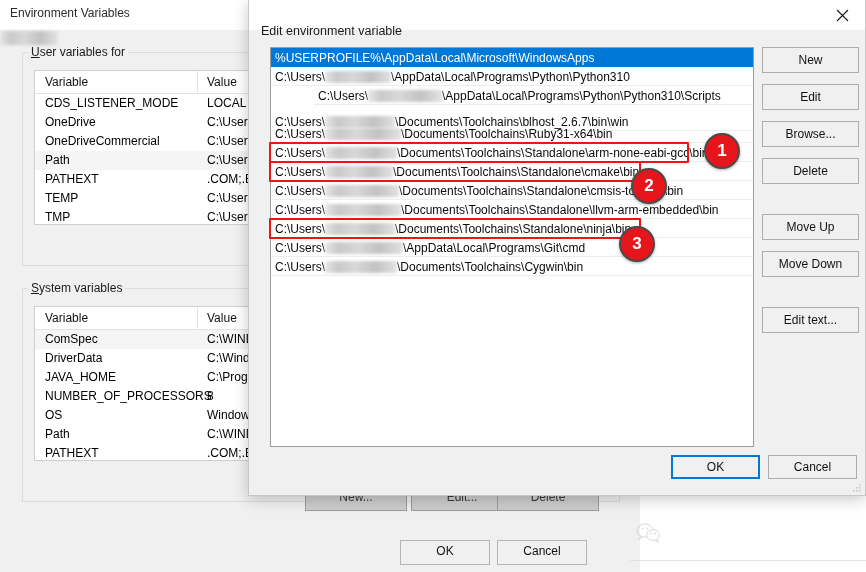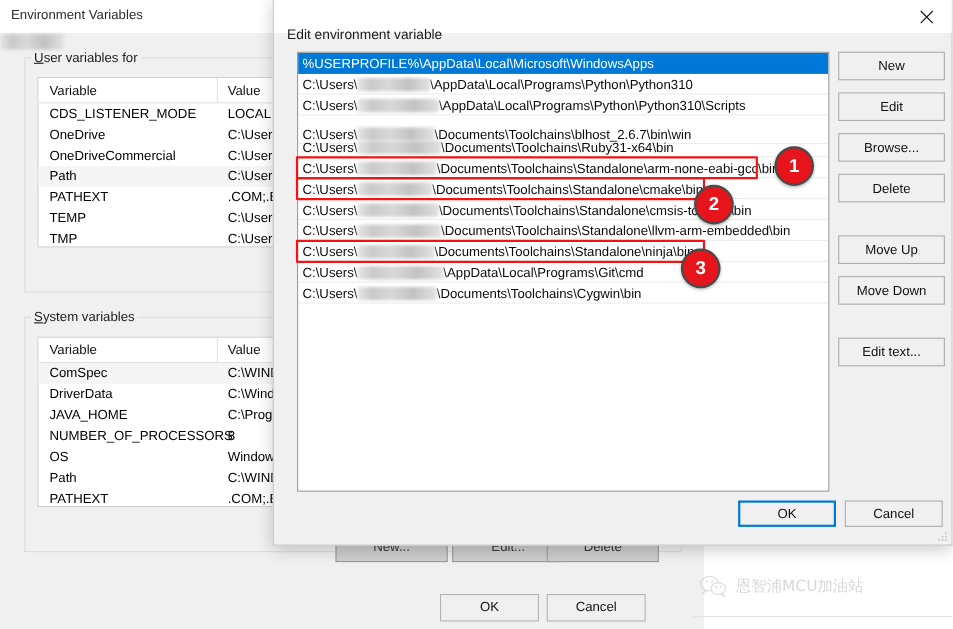--- a/index.html
+++ b/index.html
@@ -405,21 +405,21 @@
     <div class="prow selected" style="top:0px;">
       <span class="ptext">
         <span class="pre">%USERPROFILE%\AppData\Local\Microsoft\WindowsApps</span>
       </span>
     </div>
     <div class="prow" style="top:19px;">
       <span class="ptext">
         <span class="pre">C:\Users\</span><span class="blurbox" style="width:66px;height:12px;"></span><span class="post">\AppData\Local\Programs\Python\Python310</span>
       </span>
     </div>
-    <div class="prow" style="top:38px;">
+    <div class="prow" style="top:38px;margin-left:43px;">
       <span class="ptext">
         <span class="pre">C:\Users\</span><span class="blurbox" style="width:74px;height:12px;"></span><span class="post">\AppData\Local\Programs\Python\Python310\Scripts</span>
       </span>
     </div>
     <div class="prow" style="top:64px;">
       <span class="ptext">
         <span class="pre">C:\Users\</span><span class="blurbox" style="width:70px;height:12px;"></span><span class="post">\Documents\Toolchains\blhost_2.6.7\bin\win</span>
       </span>
     </div>
     <div class="prow" style="top:76px;">
@@ -503,15 +503,14 @@
       <ellipse cx="9" cy="8.5" rx="8" ry="6.6" fill="none" stroke="#c6c6c6" stroke-width="1.1"></ellipse>
       <path d="M5,14 L3.2,17 L6.6,15.2" fill="none" stroke="#c6c6c6" stroke-width="1.1"></path>
       <circle cx="6.4" cy="6.6" r="1.05" fill="#c6c6c6"></circle>
       <circle cx="11.4" cy="6.6" r="1.05" fill="#c6c6c6"></circle>
       <ellipse cx="17" cy="13" rx="6.6" ry="5.4" fill="#fafafa" stroke="#c6c6c6" stroke-width="1.1"></ellipse>
       <path d="M20.6,17.4 L22.4,20 L19.4,18.6" fill="none" stroke="#c6c6c6" stroke-width="1.1"></path>
       <circle cx="14.9" cy="11.6" r="0.9" fill="#c6c6c6"></circle>
       <circle cx="19.1" cy="11.6" r="0.9" fill="#c6c6c6"></circle>
     </svg>
   </span>
-  <span id="wm-text">恩智浦MCU加油站</span>
 </div>
 <div id="wm-divider"></div>
 
 </body></html>

